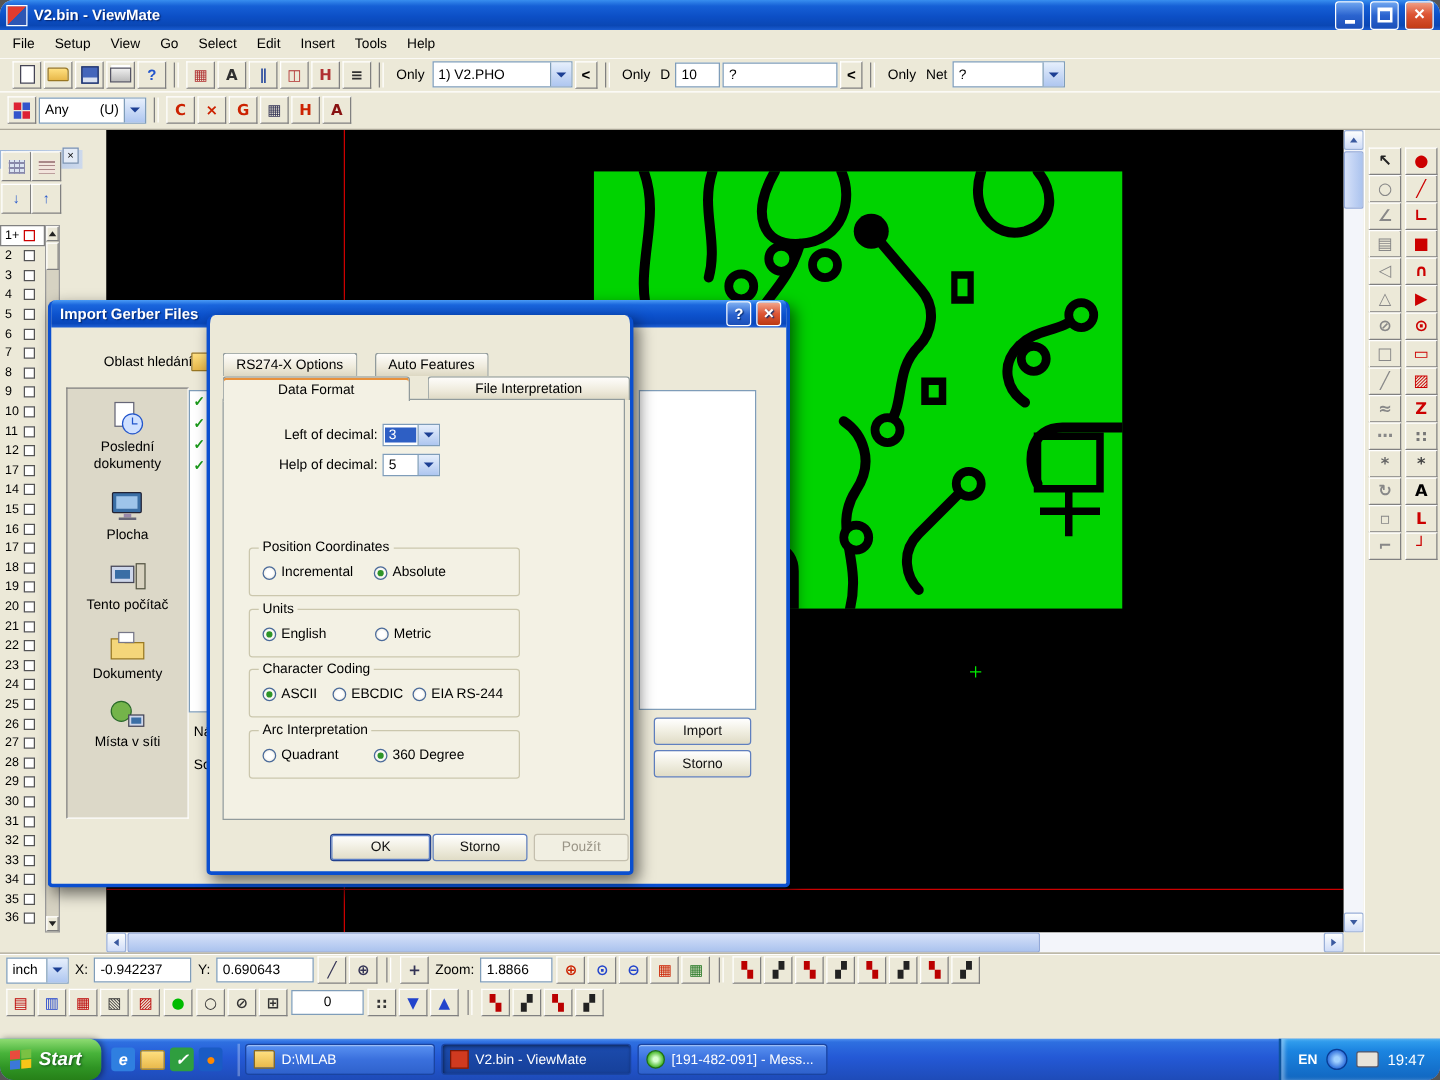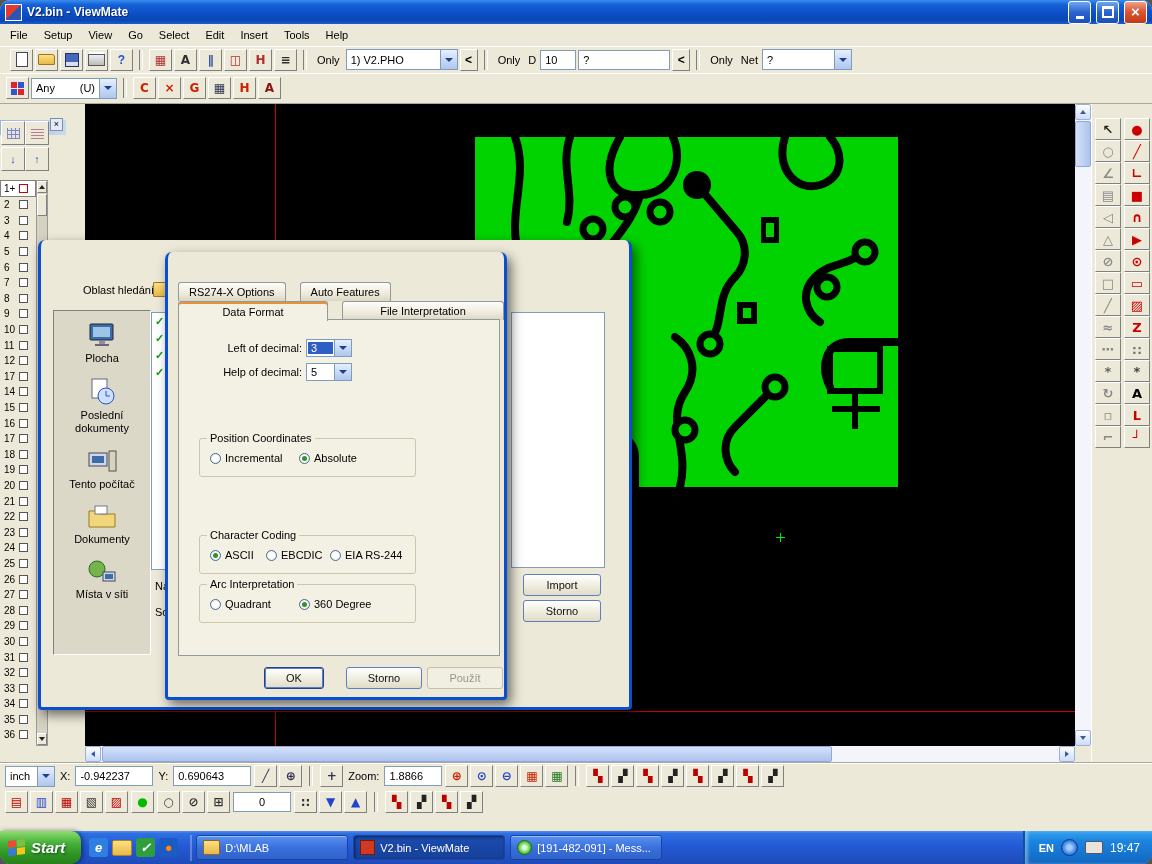--- a/index.html
+++ b/index.html
@@ -199,21 +199,21 @@
   #g-lbl-left{left:28px;top:90px;} #g-lbl-right{left:28px;top:114px;}
   .combo.small{position:absolute;width:46px;height:18px;}
   #g-combo-left{left:138px;top:87px;} #g-combo-right{left:138px;top:111px;}
   .combo-val.sel{background:#2e5fc4;color:#fff;margin:1px;padding:0 3px;}
   .group{position:absolute;left:31px;width:217px;height:39px;border:1px solid #cbc7ad;border-radius:3px;box-sizing:border-box;}
   .group .legend{position:absolute;top:-7px;left:7px;background:#f3f1e4;padding:0 3px;}
   .opt{position:absolute;top:13px;display:flex;align-items:center;gap:4px;white-space:nowrap;}
   .radio{width:11px;height:11px;border:1px solid #4a6a9a;border-radius:50%;background:radial-gradient(#fff 40%,#e4e0d0);position:relative;box-sizing:border-box;flex:none;}
   .radio.on::after{content:"";position:absolute;left:2px;top:2px;width:5px;height:5px;border-radius:50%;background:#2f9428;}
   #g-grp-omit{top:138px;} #g-grp-pos{top:186px;} #g-grp-units{top:235px;} #g-grp-char{top:283px;} #g-grp-arc{top:332px;}
-  #g-ok{position:absolute;left:96px;top:415px;width:60px;height:22px;}
+  #g-ok{position:absolute;left:96px;top:415px;width:81px;height:22px;}
   #g-storno{position:absolute;left:178px;top:415px;width:76px;height:22px;}
   #g-apply{position:absolute;left:259px;top:415px;width:76px;height:22px;}
 
   .g{font-family:"DejaVu Sans",sans-serif;}
 </style>
 </head>
 <body>
 
 <div id="screen">
 
@@ -678,41 +678,47 @@
     </div>
     <div id="tray">
       <span id="tray-en">EN</span>
       <span class="tray-ico blue"></span>
       <span class="tray-ico kb"></span>
       <span id="tray-clock">19:47</span>
     </div>
   </div>
 
   <div id="import-dialog" class="xpwin">
+    <div class="xptitle">
+      <span>Import Gerber Files</span>
+      <span class="sp"></span>
+      <span class="tbn help"></span>
+      <span class="tbn close"></span>
+    </div>
     <span id="id-lookin">Oblast hledání:</span>
     <span class="mini-folder"></span>
     <div id="places-bar">
+      <div class="place">
+        <svg width="30" height="28">
+          <rect x="5" y="1" width="15" height="19" fill="#fff" stroke="#667"></rect>
+          <circle cx="19" cy="18" r="8" fill="#cfe0ff" stroke="#2255cc"></circle>
+          <path d="M19 13 v5 h4" stroke="#2255cc" fill="none"></path>
+        </svg>
+        <span class="plbl">Poslední dokumenty</span>
+      </div>
       <div class="place">
         <svg width="30" height="28">
           <rect x="3" y="3" width="23" height="16" fill="#3a6ea5" stroke="#223" rx="1"></rect>
           <rect x="6" y="6" width="17" height="10" fill="#9ec4ea"></rect>
           <rect x="12" y="20" width="6" height="3" fill="#98a"></rect>
           <rect x="8" y="23" width="14" height="2" fill="#667"></rect>
         </svg>
         <span class="plbl">Plocha</span>
       </div>
       <div class="place">
-        <svg width="30" height="28">
-          <rect x="5" y="1" width="15" height="19" fill="#fff" stroke="#667"></rect>
-          <circle cx="19" cy="18" r="8" fill="#cfe0ff" stroke="#2255cc"></circle>
-          <path d="M19 13 v5 h4" stroke="#2255cc" fill="none"></path>
-        </svg>
-        <span class="plbl">Poslední dokumenty</span>
-      </div>
-      <div class="place">
         <svg width="30" height="26">
           <rect x="2" y="4" width="18" height="13" fill="#cdd6ea" stroke="#445"></rect>
           <rect x="5" y="7" width="12" height="7" fill="#3a6ea5"></rect>
           <rect x="22" y="2" width="7" height="20" fill="#d8d2c0" stroke="#554"></rect>
         </svg>
         <span class="plbl">Tento počítač</span>
       </div>
       <div class="place">
         <svg width="30" height="26">
           <path d="M2 7 h9 l2 3 h15 v13 h-26 z" fill="#f4d67a" stroke="#9a7a22"></path>
@@ -770,20 +776,31 @@
       <span class="opt" style="left:10px">
         <span class="radio"></span>
         <span>Incremental</span>
       </span>
       <span class="opt" style="left:99px">
         <span class="radio on"></span>
         <span>Absolute</span>
       </span>
     </div>
 
+    <div class="group" id="g-grp-units">
+      <span class="legend">Units</span>
+      <span class="opt" style="left:10px">
+        <span class="radio on"></span>
+        <span>English</span>
+      </span>
+      <span class="opt" style="left:100px">
+        <span class="radio"></span>
+        <span>Metric</span>
+      </span>
+    </div>
 
     <div class="group" id="g-grp-char">
       <span class="legend">Character Coding</span>
       <span class="opt" style="left:10px">
         <span class="radio on"></span>
         <span>ASCII</span>
       </span>
       <span class="opt" style="left:66px">
         <span class="radio"></span>
         <span>EBCDIC</span>

